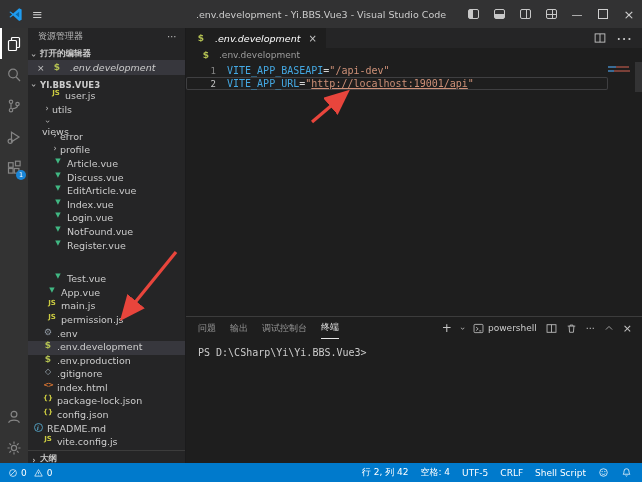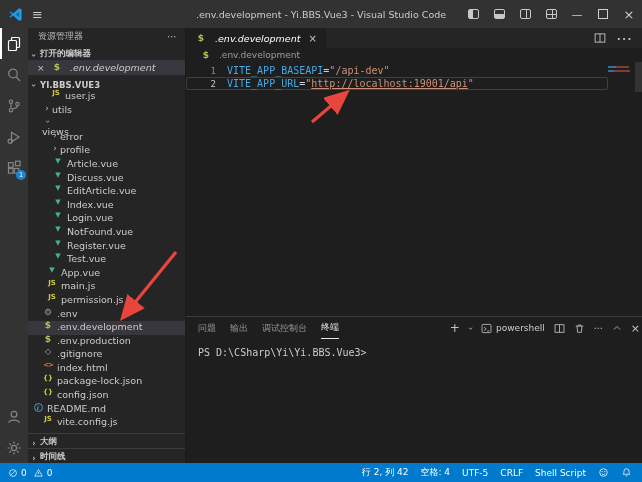--- a/index.html
+++ b/index.html
@@ -81,21 +81,21 @@
   .tok-eq{color:#d4d4d4}
   .tok-str{color:#ce9178}
   .tok-link{color:#ce9178;text-decoration:underline}
   .minimap{position:absolute;top:4px;right:10px;width:24px}
   .mm-line{height:2px;margin-bottom:2px;display:flex}
   .mm-line span{height:2px;display:inline-block}
   .scroll-slider{position:absolute;top:0;right:0;width:7px;height:30px;background:#464647;opacity:.55}
 
   
   .panel{height:146px;flex:none;border-top:1px solid #3c3c3c;display:flex;flex-direction:column;background:#1e1e1e}
-  .panel-tabs{height:22px;flex:none;display:flex;align-items:center;padding:0 2px 0 12px;gap:14px;font-size:9px}
+  .panel-tabs{height:22px;flex:none;display:flex;align-items:center;padding:0 10px 0 12px;gap:14px;font-size:9px}
   .ptab{color:#969696;height:100%;display:flex;align-items:center;box-sizing:border-box}
   .ptab.active{color:#e7e7e7;border-bottom:1px solid #e7e7e7}
   .panel-actions{margin-left:auto;display:flex;align-items:center;gap:9px;color:#c5c5c5}
   .pa-plus{font-size:12px}
   .pa-chev{font-size:8px;display:inline-block;transform:rotate(90deg)}
   .ps-group{display:flex;align-items:center;gap:4px}
   .ps-label{font-size:9px;color:#cccccc}
   .panel-actions svg{stroke:#c5c5c5;fill:none;stroke-width:1.2}
   .term-body{padding:8px 0 0 12px;font-family:"DejaVu Sans Mono","Liberation Mono",monospace;font-size:10px;color:#cccccc}
 
@@ -261,21 +261,21 @@
             <span>Login.vue</span>
           </div>
           <div class="row" style="padding-left: 24px;">
             <span class="ficon ic-vue">▼</span>
             <span>NotFound.vue</span>
           </div>
           <div class="row" style="padding-left: 24px;">
             <span class="ficon ic-vue">▼</span>
             <span>Register.vue</span>
           </div>
-          <div class="row" style="padding-left: 24px;">
+          <div class="row" style="padding-left: 24px; margin-top: 20px;">
             <span class="ficon ic-vue">▼</span>
             <span>Test.vue</span>
           </div>
           <div class="row" style="padding-left: 18px;">
             <span class="ficon ic-vue">▼</span>
             <span>App.vue</span>
           </div>
           <div class="row" style="padding-left: 18px;">
             <span class="ficon ic-js">JS</span>
             <span>main.js</span>

